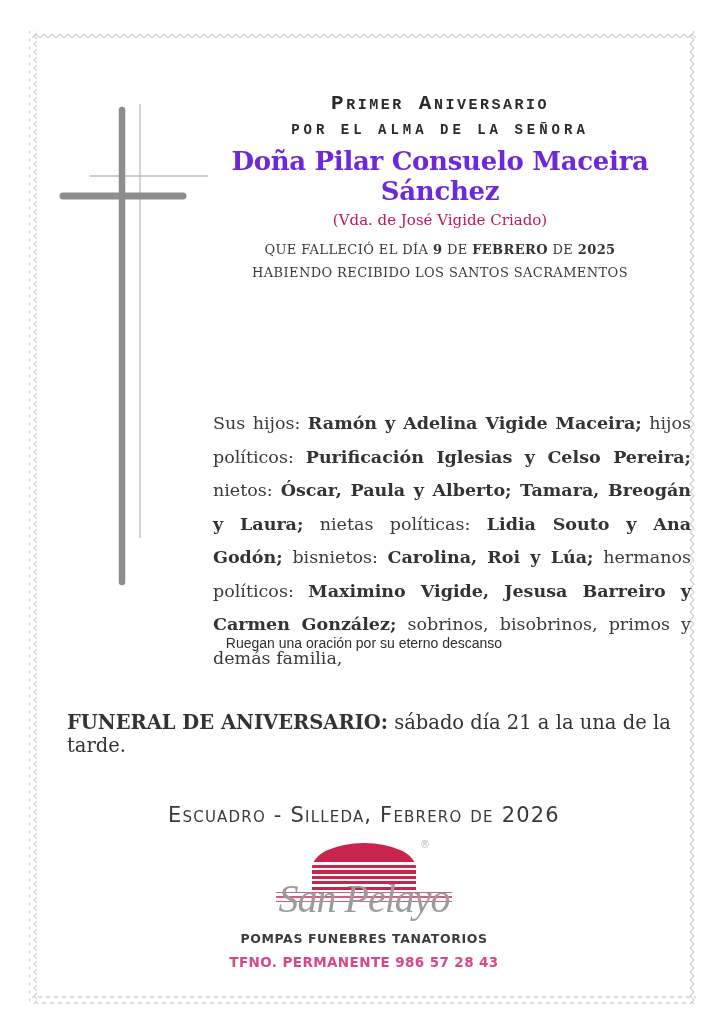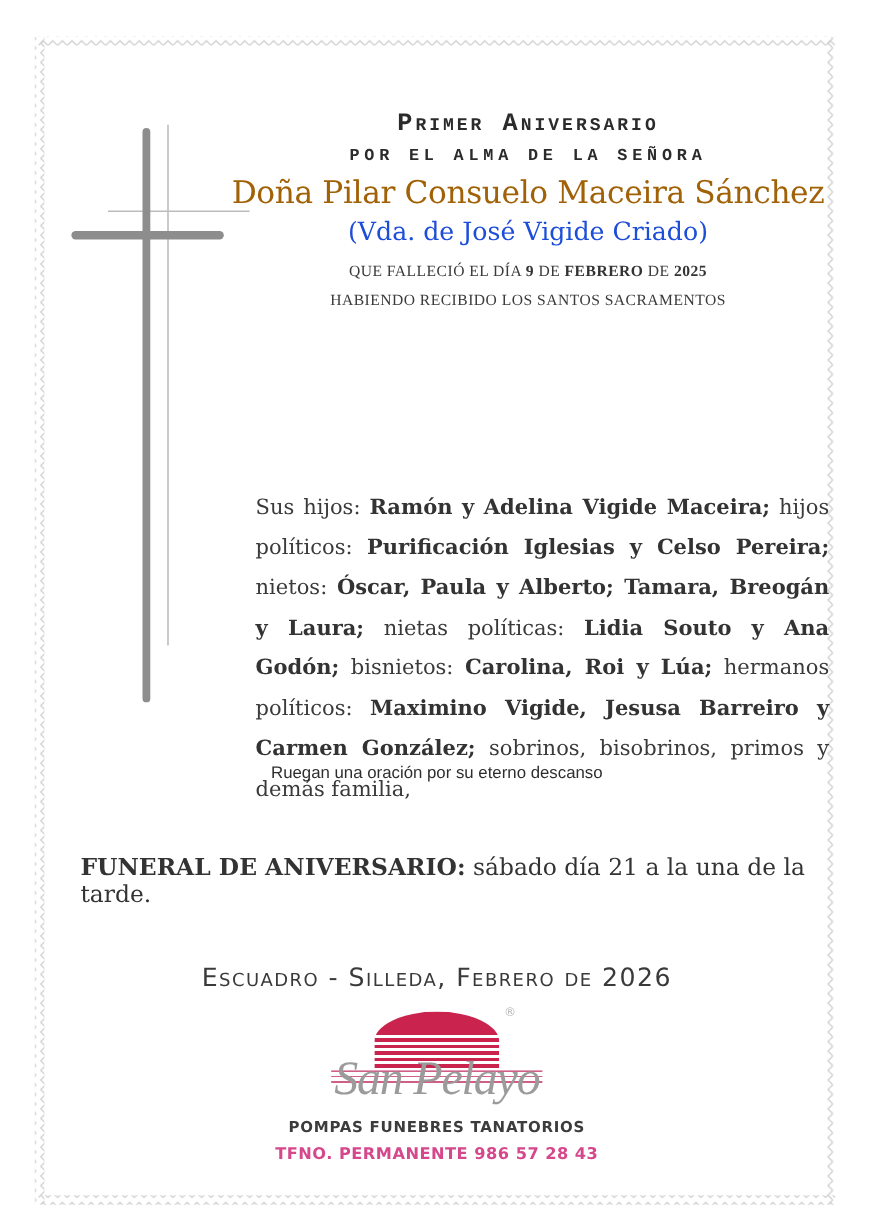--- a/index.html
+++ b/index.html
@@ -25,28 +25,28 @@
     font-size:21px;letter-spacing:2.5px;color:#2b2b2b;
   }
   .dedication{
     margin-top:7px;
     font-family:"Liberation Mono", monospace;
     font-weight:bold;
     font-size:14px;letter-spacing:4px;color:#2b2b2b;
   }
   .deceased-name{
     margin-top:8px;
-    font-size:26px;letter-spacing:-0.3px;color:#a16207;
+    font-size:26px;letter-spacing:-0.3px;color:#6d28d9;font-weight:bold;
   }
   .widow-line{
     margin-top:5px;
-    font-size:21px;color:#1d4ed8;
+    font-size:15px;color:#be185d;
   }
   .subline{
-    font-size:13px;letter-spacing:0.4px;color:#3a3a3a;font-family:Liberation Serif, serif;
+    font-size:13px;letter-spacing:0.4px;color:#3a3a3a;
   }
   .subline.first{margin-top:13px;}
   .subline + .subline{margin-top:8px;}
 
   .qepd{
     position:absolute;left:170px;top:338px;width:540px;
     text-align:center;font-size:21px;letter-spacing:2px;color:#2b2b2b;z-index:2;
   }
 
   .family-paragraph{

